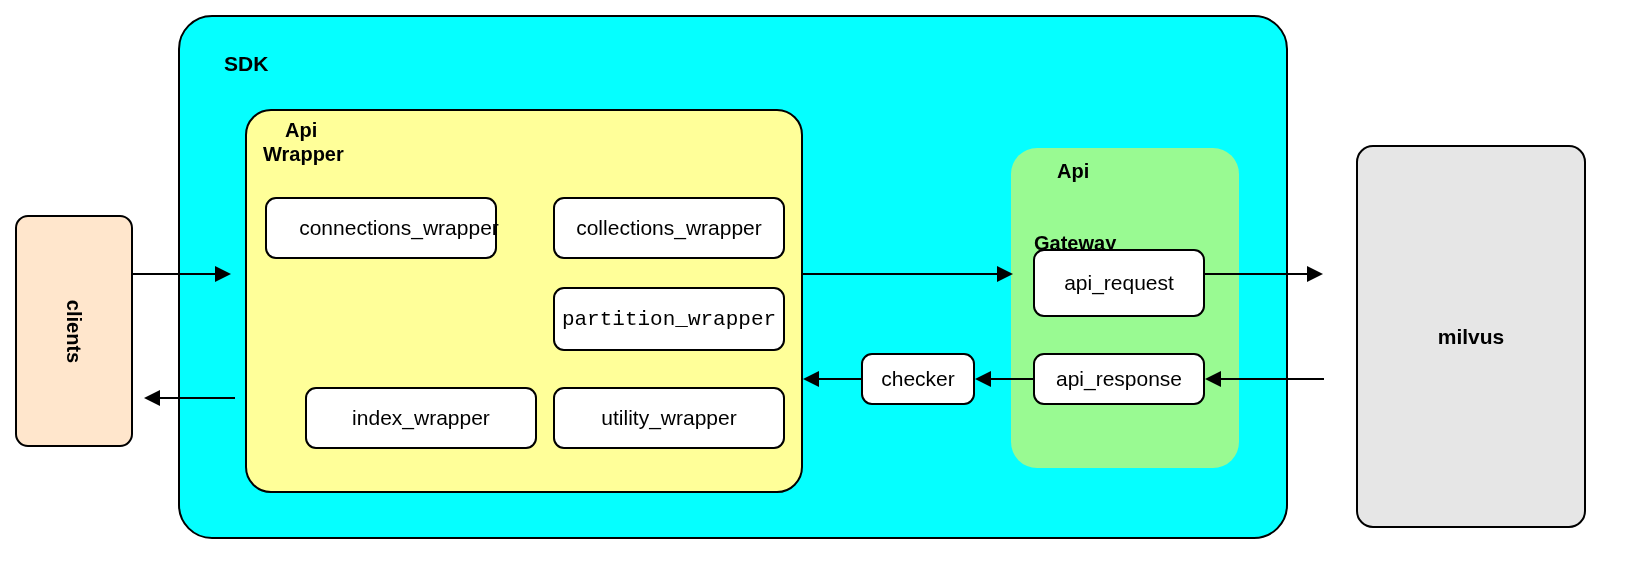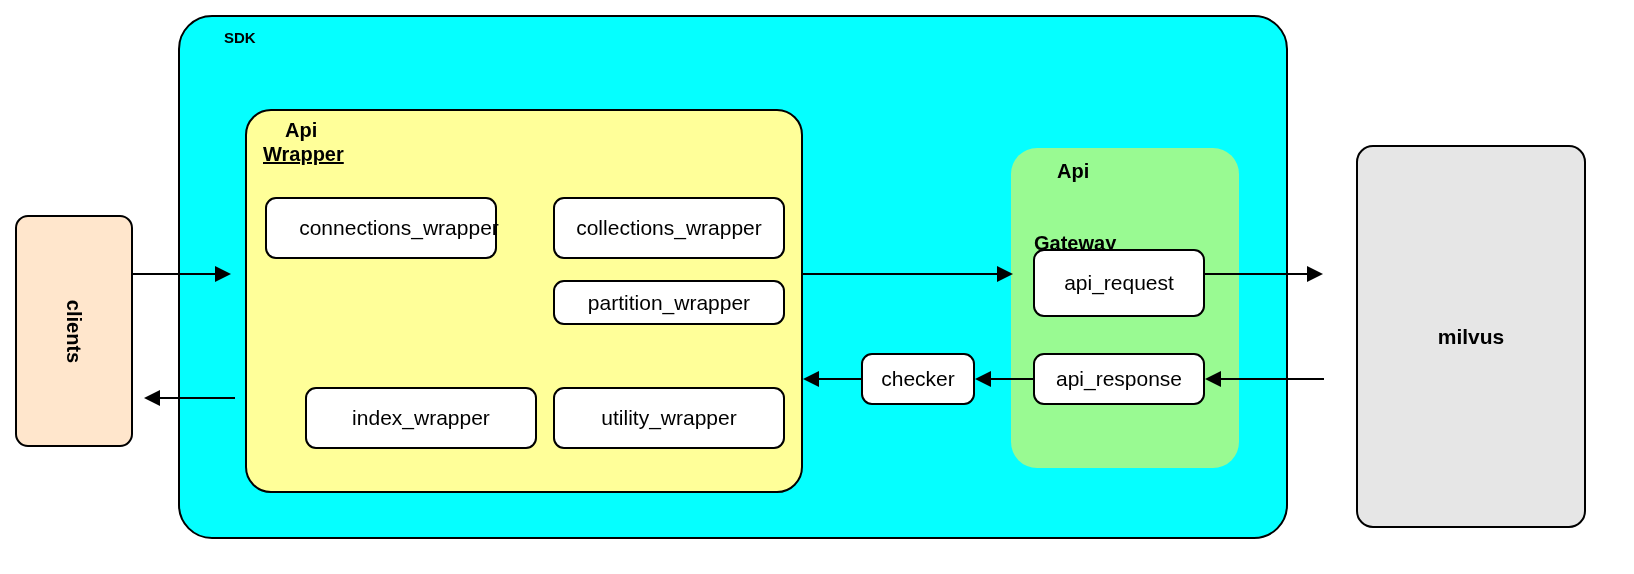--- a/index.html
+++ b/index.html
@@ -37,22 +37,22 @@
     top: 15px;
     width: 1110px;
     height: 524px;
     background: #05ffff;
     border-radius: 34px;
     display: block;
   }
   .sdk-label {
     position: absolute;
     left: 44px;
-    top: 12px;
-    font-size: 15px;
+    top: 35px;
+    font-size: 21px;
     font-weight: bold;
     line-height: 1.18;
     color: #000000;
     white-space: pre-line;
   }
 
   
   .apiwrapper-panel {
     left: 245px;
     top: 109px;
@@ -69,21 +69,20 @@
     font-size: 20px;
     font-weight: bold;
     line-height: 1.18;
     color: #000000;
     white-space: pre-line;
     text-align: left;
   }
   .apiwrapper-label .l2 {
     display: block;
     margin-left: -22px;
-    text-decoration: underline;
   }
 
   
   .gateway-panel {
     left: 1011px;
     top: 148px;
     width: 228px;
     height: 320px;
     background: #99fa92;
     border: none;
@@ -111,21 +110,21 @@
     background: #ffffff;
     border-radius: 11px;
     font-size: 21px;
     font-weight: normal;
   }
 
   
   .w-connections { left: 265px; top: 197px;  width: 232px; height: 62px; padding-left: 36px; }
   .w-collections { left: 553px; top: 197px;  width: 232px; height: 62px; }
   .w-schema      { left: 265px; top: 292px;  width: 232px; height: 62px; }
-  .w-partition   { left: 553px; top: 280px;  width: 232px; height: 45px; }
+  .w-partition   { left: 553px; top: 287px;  width: 232px; height: 64px; font-family: Liberation Mono, monospace; }
   .w-index       { left: 265px; top: 387px;  width: 232px; height: 62px; margin-left: 40px; }
   .w-utility     { left: 553px; top: 387px;  width: 232px; height: 62px; }
 
   
   .n-request  { left: 1033px; top: 249px; width: 172px; height: 68px; }
   .n-response { left: 1033px; top: 353px; width: 172px; height: 52px; }
 
   
   .n-checker { left: 861px; top: 353px; width: 114px; height: 52px; }
 

